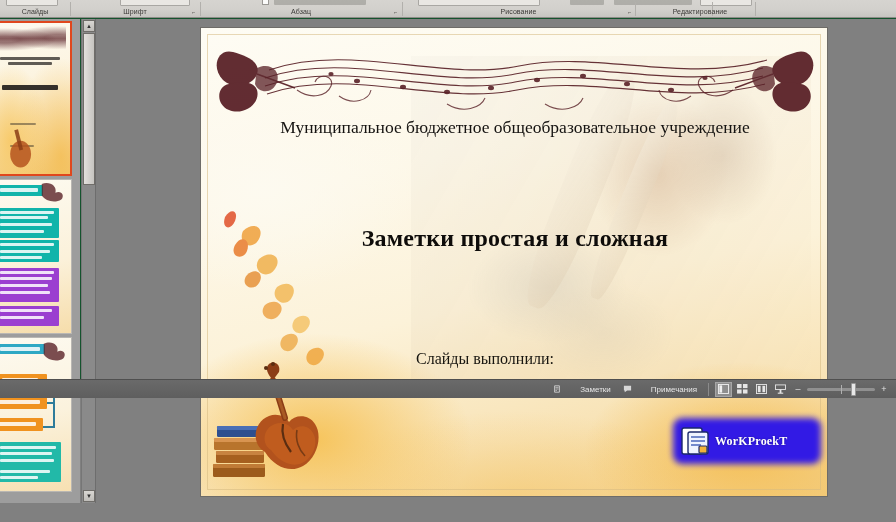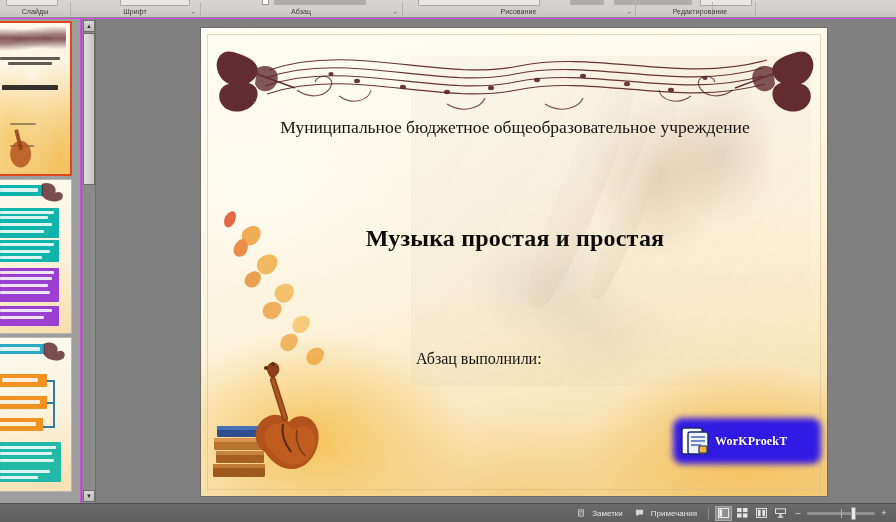--- a/index.html
+++ b/index.html
@@ -4,22 +4,22 @@
 <style>
   * { box-sizing: border-box; margin: 0; padding: 0; }
   html, body {
     width: 896px; height: 522px;
     overflow: hidden;
     font-family: "Liberation Sans", sans-serif;
     background: #808080;
   }
   #app {
     position: relative;
-    width: 896px; height: 522px;
-    background: #d946ef;
+    width: 896px; height: 398px;
+    background: #14532d;
   }
 
   
   .ribbon {
     position: absolute; left: 0; top: 0;
     width: 896px; height: 18px;
     background: linear-gradient(to bottom,#d6d4d0 0%,#d2d0cc 55%,#c7c5c1 100%);
     border-bottom: 1px solid #8d8b87;
   }
   .ribbon-cliprow {
@@ -229,21 +229,21 @@
 
   
   .statusbar {
     position: absolute; left: 0; bottom: 0;
     width: 896px; height: 19px;
     background: linear-gradient(to bottom,#6a6a6a,#5e5e5e);
     border-top: 1px solid #4f4f4f;
     display: flex; align-items: center; justify-content: flex-end;
   }
   .sb-item {
-    display: flex; align-items: center; gap: 7px;
+    display: flex; align-items: center; gap: 19px;
     font-size: 8px; color: #e6e6e6; padding: 0 6px; height: 15px;
     white-space: nowrap;
   }
   .sb-div { width: 1px; height: 13px; background: #8b8b8b; margin: 0 5px; }
   .viewbtn {
     width: 17px; height: 15px; margin: 0 1px;
     display: flex; align-items: center; justify-content: center;
   }
   .viewbtn.active { background: #8e8e8e; border: 1px solid #a6a6a6; }
   .zoomwrap { display: flex; align-items: center; gap: 5px; padding: 0 8px 0 4px; }
@@ -424,23 +424,23 @@
             <path d="M240 70 C256 80, 274 74, 278 64"></path>
             <path d="M338 70 C354 80, 372 74, 376 64"></path>
           </g>
         </svg>
       </div>
 
       <div class="slide-head">
         <div>Муниципальное бюджетное общеобразовательное учреждение</div>
       </div>
 
-      <div class="slide-title">Музыка простая и простая</div>
-
-      <div class="slide-authors">Абзац выполнили:</div>
+      <div class="slide-title">Заметки простая и сложная</div>
+
+      <div class="slide-authors">Слайды выполнили:</div>
 
       <svg class="notes" viewBox="0 0 130 175">
         <g opacity=".85">
           <path d="M8 16 C14 6, 22 10, 18 20 C14 30, 4 28, 8 16 Z" fill="#e0502a"></path>
           <path d="M26 30 C36 20, 48 26, 42 38 C36 50, 20 44, 26 30 Z" fill="#efa03c"></path>
           <path d="M18 44 C24 34, 34 38, 30 50 C26 60, 12 56, 18 44 Z" fill="#e87b2c"></path>
           <path d="M42 58 C54 48, 66 56, 58 68 C50 80, 34 70, 42 58 Z" fill="#f0b04c"></path>
           <path d="M30 74 C38 66, 48 72, 42 82 C36 92, 22 84, 30 74 Z" fill="#e6923a"></path>
           <path d="M60 86 C72 78, 82 86, 74 98 C66 108, 52 96, 60 86 Z" fill="#f2b957"></path>
           <path d="M48 104 C58 96, 70 104, 62 114 C54 124, 40 114, 48 104 Z" fill="#eda449"></path>

